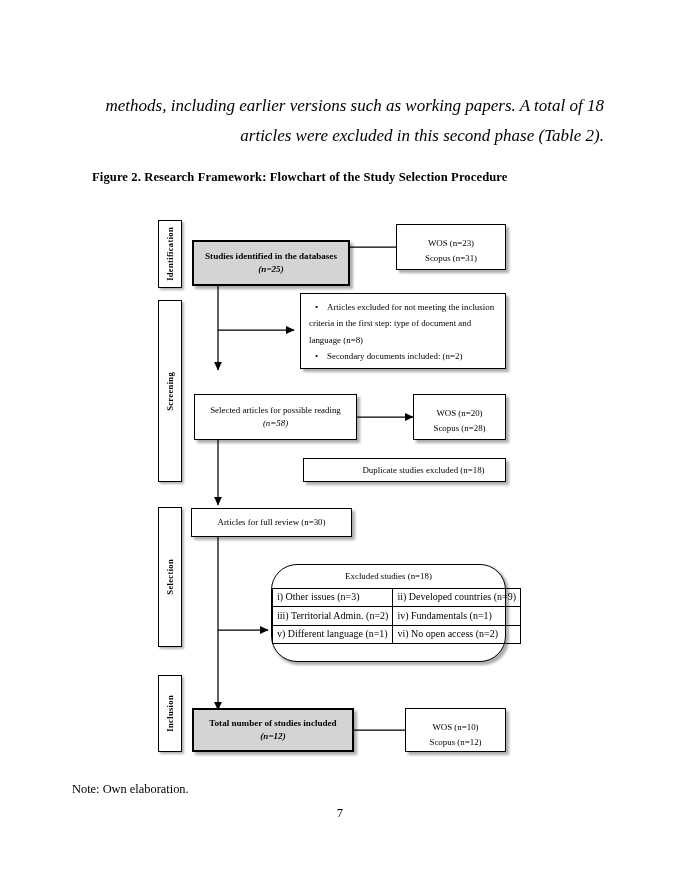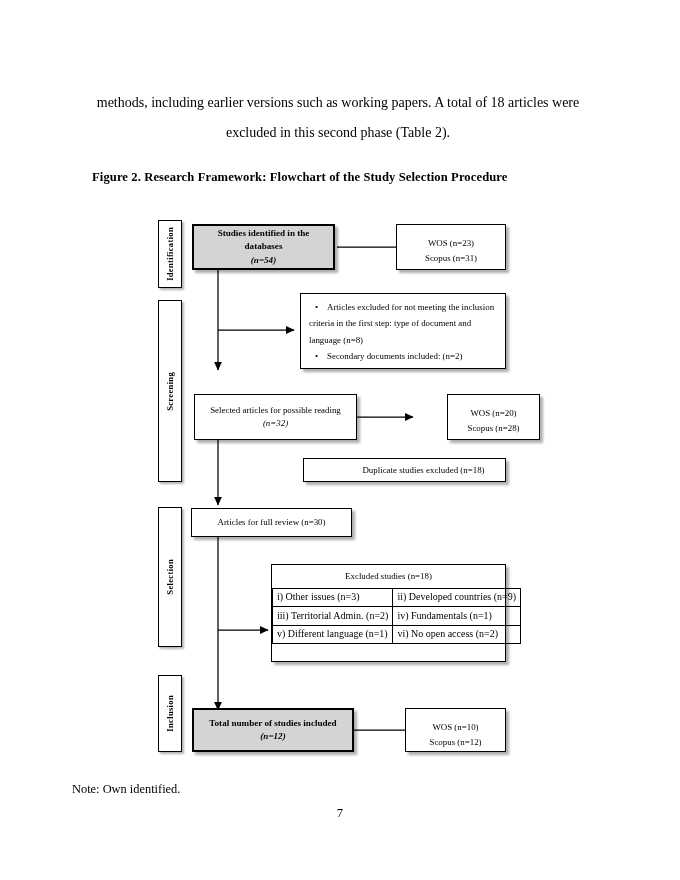--- a/index.html
+++ b/index.html
@@ -21,23 +21,24 @@
     width: 680px;
     height: 880px;
     background: #ffffff;
   }
   
   .para {
     position: absolute;
     left: 72px;
     top: 74px;
     width: 532px;
-    font-size: 14px;
+    font-size: 17px;
     line-height: 30px;
-    text-align: center;
+    text-align: right;
+    font-style: italic;
   }
   
   .fig-title {
     position: absolute;
     left: 92px;
     top: 170px;
     font-size: 12.6px;
     font-weight: bold;
     letter-spacing: 0.1px;
   }
@@ -209,56 +210,56 @@
     <div class="phase" style="left:158px; top:300px; width:22px; height:180px;">
       <span>Screening</span>
     </div>
     <div class="phase" style="left:158px; top:507px; width:22px; height:138px;">
       <span>Selection</span>
     </div>
     <div class="phase" style="left:158px; top:675px; width:22px; height:75px;">
       <span>Inclusion</span>
     </div>
 
-    <div class="node shaded" style="left:192px; top:224px; width:143px; height:46px;">
+    <div class="node shaded" style="left:192px; top:240px; width:158px; height:46px;text-align:right;">
       <span class="ln">Studies identified in the databases</span>
-      <span class="ln"><em>(n=54)</em></span>
+      <span class="ln"><em>(n=25)</em></span>
     </div>
 
     <div class="node db" style="left:396px; top:224px; width:110px; height:46px;">
       <span class="ln">WOS (n=23)</span>
       <span class="ln">Scopus (n=31)</span>
     </div>
 
     <div class="node bullets" style="left:300px; top:293px; width:206px; height:76px;">
       <div class="bullet-row">Articles excluded for not meeting the inclusion</div>
       <div class="bullet-row cont">criteria in the first step: type of document and</div>
       <div class="bullet-row cont">language (n=8)</div>
       <div class="bullet-row">Secondary documents included: (n=2)</div>
     </div>
 
     <div class="node" style="left:194px; top:394px; width:163px; height:46px;">
       <span class="ln">Selected articles for possible reading</span>
-      <span class="ln"><em>(n=32)</em></span>
-    </div>
-
-    <div class="node db" style="left:413px; top:394px; width:93px; height:46px;margin-left:34px;">
+      <span class="ln"><em>(n=58)</em></span>
+    </div>
+
+    <div class="node db" style="left:413px; top:394px; width:93px; height:46px;">
       <span class="ln">WOS (n=20)</span>
       <span class="ln">Scopus (n=28)</span>
     </div>
 
     <div class="node" style="left:303px; top:458px; width:203px; height:24px;padding-left:44px;">
       <span class="ln">Duplicate studies excluded (n=18)</span>
     </div>
 
     <div class="node" style="left:191px; top:508px; width:161px; height:29px;">
       <span class="ln">Articles for full review (n=30)</span>
     </div>
 
-    <div class="node tablebox" style="left:271px; top:564px; width:235px; height:98px;">
+    <div class="node tablebox" style="left:271px; top:564px; width:235px; height:98px;border-radius:26px;">
       <div class="tb-head">Excluded studies (n=18)</div>
       <table>
         <tbody>
           <tr>
             <td class="c1">i) Other issues (n=3)</td>
             <td>ii) Developed countries (n=9)</td>
           </tr>
           <tr>
             <td class="c1">iii) Territorial Admin. (n=2)</td>
             <td>iv) Fundamentals (n=1)</td>
@@ -277,16 +278,16 @@
       <span class="ln"><em>(n=12)</em></span>
     </div>
 
     <div class="node db" style="left:405px; top:708px; width:101px; height:44px;">
       <span class="ln">WOS (n=10)</span>
       <span class="ln">Scopus (n=12)</span>
     </div>
 
   </div>
 
-  <div class="note">Note: Own identified.</div>
+  <div class="note">Note: Own elaboration.</div>
   <div class="folio">7</div>
 
 </div>
 
 </body></html>

